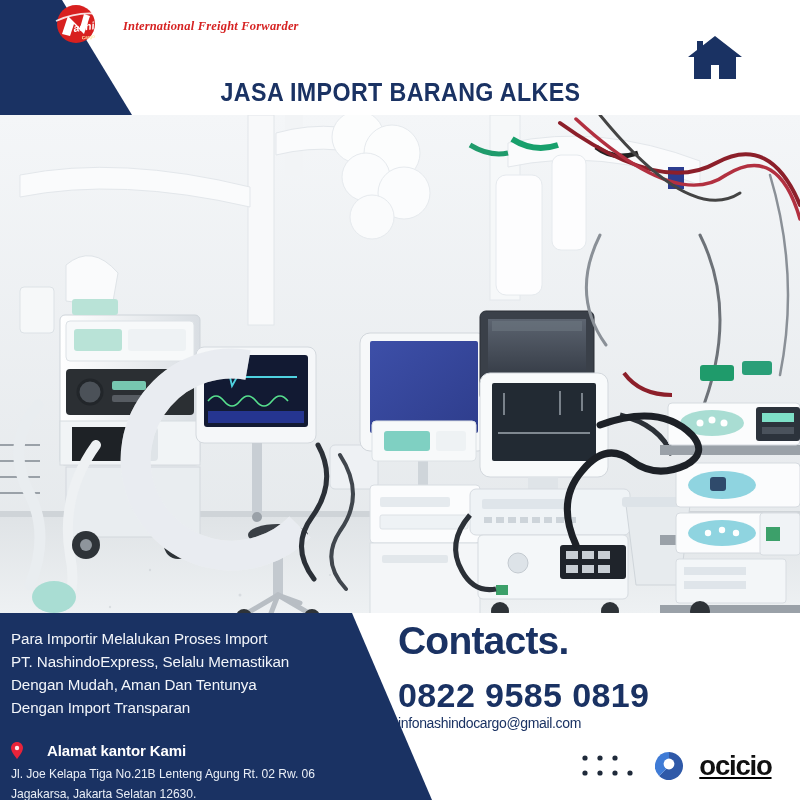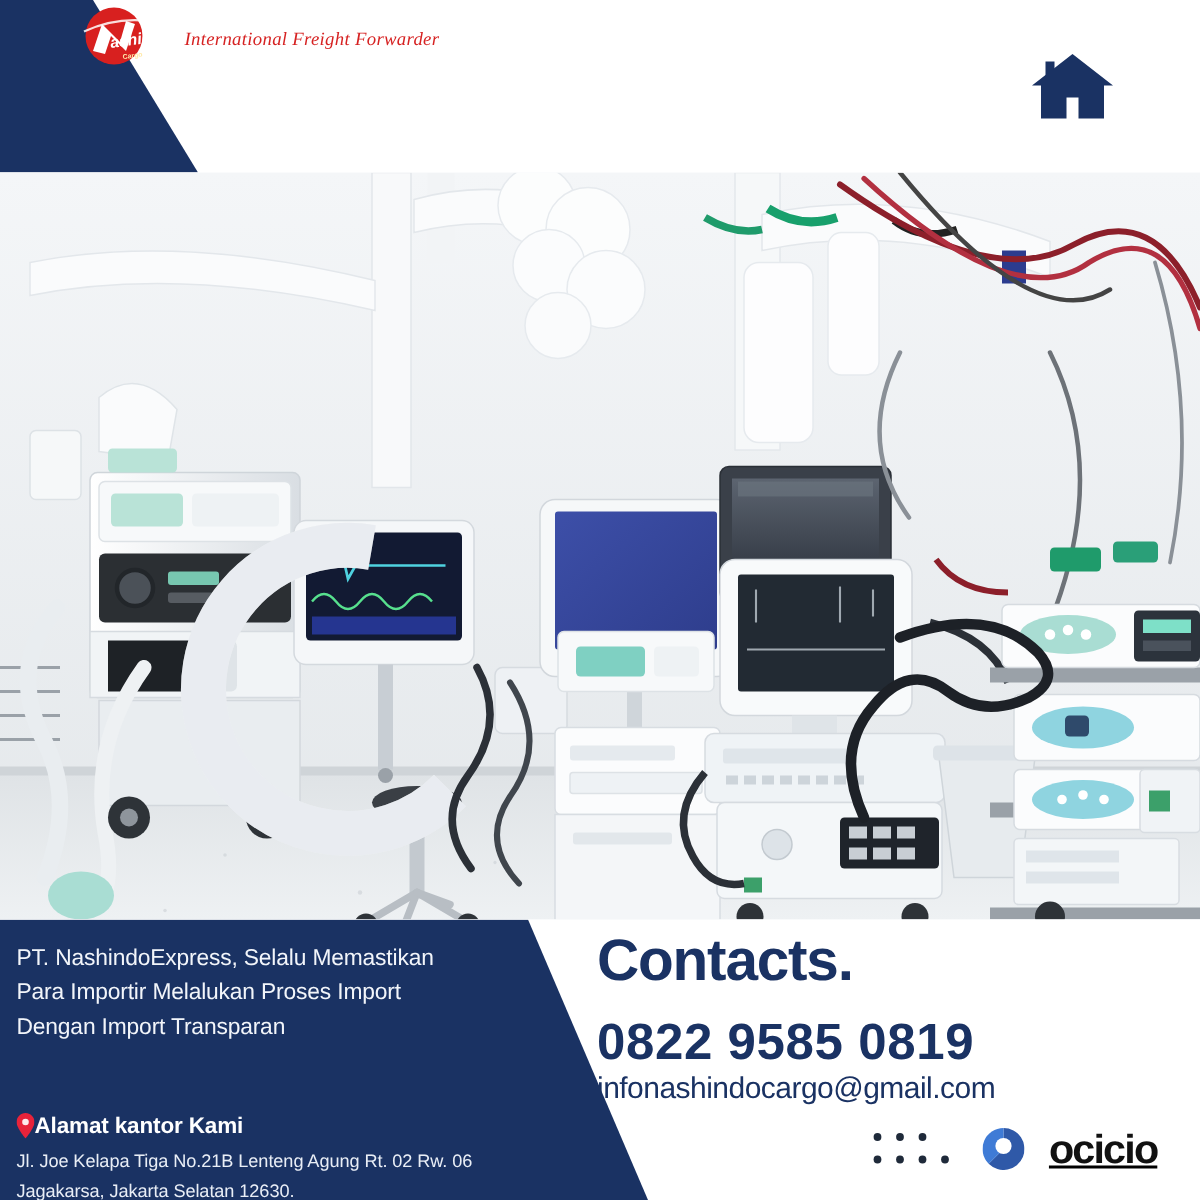--- a/index.html
+++ b/index.html
@@ -27,21 +27,21 @@
   }
   .brand-mark{
     position:relative;width:62px;height:40px;flex:none;
   }
   .brand-text{display:flex;flex-direction:column;line-height:1;}
   .brand-name{
     font-size:16.5px;font-weight:bold;color:#141414;letter-spacing:-.2px;white-space:nowrap;
   }
   .brand-sub{
     font-size:12.5px;font-style:italic;color:#d62222;margin-top:4px;white-space:nowrap;
-    font-family:"Liberation Serif", serif;font-weight:normal;letter-spacing:.2px;
+    font-family:"Liberation Serif", serif;font-weight:bold;letter-spacing:.2px;
   }
   .home-icon{
     position:absolute;right:56px;top:32px;width:58px;height:50px;z-index:8;
   }
   .title-banner{
     position:absolute;left:0;top:78px;width:800px;text-align:center;z-index:7;
   }
   .title-banner .title{
     display:inline-block;
     font-size:25px;font-weight:bold;color:#1a3263;
@@ -64,21 +64,21 @@
   .navy-panel{
     position:absolute;left:0;top:0;width:440px;height:187px;
     background:#1a3263;
     clip-path:polygon(0 0,352px 0,432px 187px,0 187px);
   }
   .tagline{
     position:absolute;left:11px;top:14px;width:330px;color:#f2f5fa;
     font-size:15.2px;line-height:1.52;letter-spacing:-.1px;
   }
   .addr-head{
-    position:absolute;left:11px;top:129px;display:flex;align-items:center;gap:0;
+    position:absolute;left:11px;top:129px;display:flex;align-items:center;gap:24px;
   }
   .pin-icon{width:12px;height:17px;flex:none;}
   .addr-head-text{
     font-size:15px;font-weight:bold;color:#ffffff;letter-spacing:-.1px;
   }
   .addr-lines{
     position:absolute;left:11px;top:152px;width:340px;color:#e9eef6;
     font-size:12.1px;line-height:1.62;letter-spacing:-.05px;
   }
 
@@ -88,21 +88,21 @@
   .contacts-title{
     font-size:39px;font-weight:bold;color:#1a3263;letter-spacing:-.8px;line-height:1;
   }
   .contacts-person{
     font-size:20.5px;font-weight:bold;color:#1a3263;letter-spacing:-.3px;margin-top:3px;line-height:1.1;
   }
   .contacts-phone{
     font-size:34px;font-weight:bold;color:#1a3263;letter-spacing:.4px;margin-top:16px;line-height:1.12;
   }
   .contacts-email{
-    font-size:20px;color:#1a3263;letter-spacing:-.35px;margin-top:1px;line-height:1.15;
+    font-size:14px;color:#1a3263;letter-spacing:-.35px;margin-top:1px;line-height:1.15;
   }
 
   .agency{
     position:absolute;left:580px;top:752px;display:flex;align-items:center;gap:17px;z-index:9;text-decoration:underline;
   }
   .agency-dots{width:58px;height:26px;flex:none;}
   .agency-glyph{width:28px;height:28px;flex:none;}
   .agency-word{
     font-size:27px;font-weight:bold;color:#111111;letter-spacing:-1.2px;line-height:1;
     transform:scaleX(1.02);
@@ -132,20 +132,23 @@
       </div>
     </div>
 
     <div class="home-icon">
       <svg viewBox="0 0 58 50" width="58" height="50" aria-hidden="true">
         <rect x="11" y="9" width="6" height="13" fill="#1a3263"></rect>
         <path d="M29 4 L56 25 L50 25 L50 47 L33 47 L33 33 L25 33 L25 47 L8 47 L8 25 L2 25 Z" fill="#1a3263"></path>
       </svg>
     </div>
 
+    <div class="title-banner">
+      <span class="title">JASA IMPORT BARANG ALKES</span>
+    </div>
   </div>
 
   <div class="photo">
     <svg viewBox="0 0 800 498" preserveAspectRatio="none" aria-hidden="true">
       <defs>
         <linearGradient id="wallg" x1="0" y1="0" x2="0" y2="1">
           <stop offset="0" stop-color="#f4f6f8"></stop>
             <stop offset="1" stop-color="#e3e7ea"></stop>
         </linearGradient>
         <linearGradient id="floorg" x1="0" y1="0" x2="0" y2="1">
@@ -399,22 +402,23 @@
         <path d="M600 120 q-30 60 6 110" stroke="#8a9097" stroke-width="3"></path>
       </g>
     </svg>
   </div>
 
   <div class="bottom">
 
     <div class="navy-panel"></div>
 
     <div class="tagline">
+      <div>Para Importir Melalukan Proses Import</div>
       <div>PT. NashindoExpress, Selalu Memastikan</div>
-      <div>Para Importir Melalukan Proses Import</div>
+      <div>Dengan Mudah, Aman Dan Tentunya</div>
       <div>Dengan Import Transparan</div>
     </div>
 
     <div class="addr-head">
       <span class="pin-icon">
         <svg viewBox="0 0 12 17" width="12" height="17" aria-hidden="true">
           <path d="M6 0 C2.7 0 0 2.7 0 6 C0 10 6 17 6 17 C6 17 12 10 12 6 C12 2.7 9.3 0 6 0 Z" fill="#e8233a"></path>
           <circle cx="6" cy="6" r="2.2" fill="#ffffff" opacity=".9"></circle>
         </svg>
       </span>

